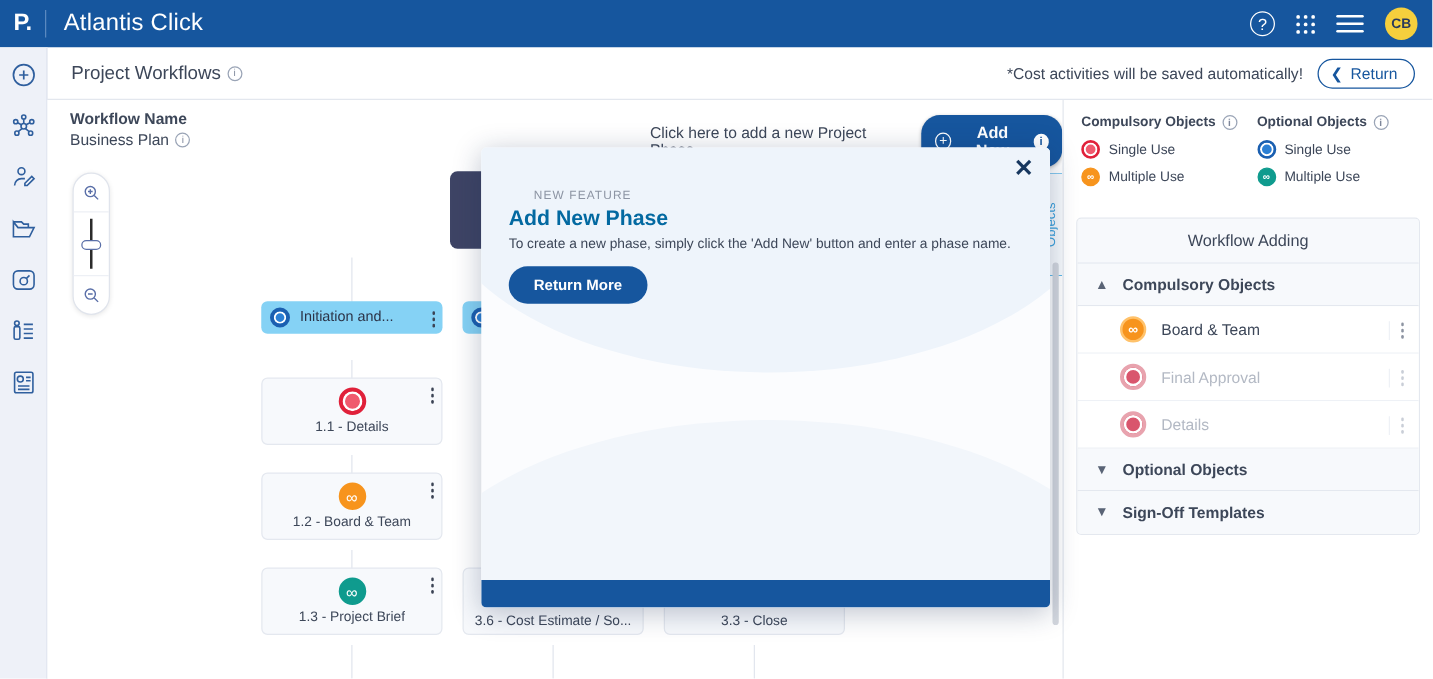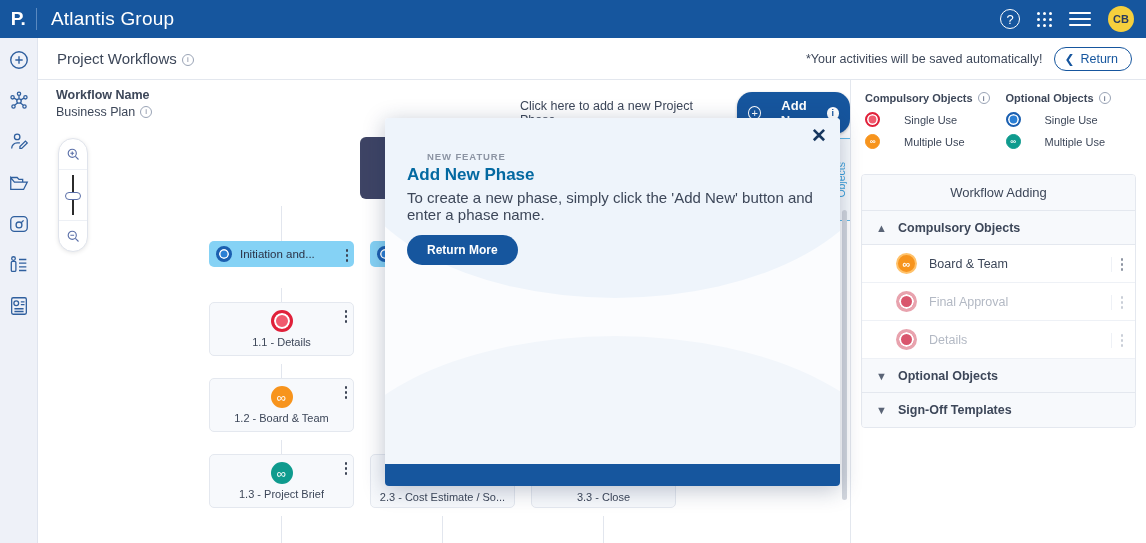--- a/index.html
+++ b/index.html
@@ -118,21 +118,21 @@
   .obj-tab span { font-size:10.5px; color:#3aa1dd; writing-mode:vertical-rl; transform:rotate(180deg); }
 
   .vscroll { position:absolute; right:3px; top:130px; width:5px; height:290px; background:#d3d7de; border-radius:3px; }
 
   
   .rpanel { position:absolute; left:850px; top:80px; width:296px; height:463px;
     background:#fff; border-left:1px solid #e3e7ee; }
   .legend { display:flex; padding:12px 0 8px 14px; }
   .legcol { width:142px; }
   .legcol .lc-title { font-size:11px; font-weight:bold; color:#3d4759; margin-bottom:8px; display:flex; align-items:center; }
-  .legrow { display:flex; align-items:center; gap:24px; margin-bottom:7px; }
+  .legrow { display:flex; align-items:center; gap:7px; margin-bottom:7px; }
   .legrow .lbl { font-size:11px; color:#3d4759; }
   .ringic { width:15px; height:15px; border-radius:50%; display:flex; align-items:center; justify-content:center;
     flex:0 0 auto; font-size:8px; color:#fff; font-weight:bold; }
 
   .wo-card { margin:10px 10px 0 10px; border:1px solid #e4e8ef; border-radius:4px; overflow:hidden; }
   .wo-head { height:36px; background:#f7f9fc; display:flex; align-items:center; justify-content:center;
     font-size:13px; color:#3d4759; border-bottom:1px solid #e4e8ef; }
   .wo-group { height:34px; background:#f7f9fc; display:flex; align-items:center; padding-left:14px;
     gap:12px; border-bottom:1px solid #e4e8ef; cursor:pointer; }
   .wo-group .gtxt { font-size:12.5px; color:#3d4759; font-weight:bold; }
@@ -153,43 +153,43 @@
   .modal-backdrop { position:absolute; left:0; top:0; width:1146px; height:543px; }
   .modal { position:absolute; left:385px; top:118px; width:455px; height:368px;
     background:#fbfcfe; border-radius:4px; box-shadow:0 4px 22px rgba(20,40,80,.28); overflow:hidden; }
   .modal .m-arc { position:absolute; left:-40px; top:-120px; width:540px; height:300px;
     background:#eef4fb; border-radius:50%; }
   .modal .m-arc2 { position:absolute; left:-60px; bottom:-150px; width:580px; height:300px;
     background:#f2f6fb; border-radius:50%; }
   .m-close { position:absolute; right:13px; top:8px; font-size:19px; color:#16365e; cursor:pointer;
     line-height:1; z-index:5; font-weight:bold; }
   .m-body { position:relative; z-index:3; padding:33px 22px 0 22px; }
-  .m-kicker { font-size:9.5px; font-weight:bold; letter-spacing:.9px; color:#8c94a3;padding-left:20px; }
+  .m-kicker { font-size:9.5px; font-weight:normal; letter-spacing:.9px; color:#8c94a3;padding-left:20px; }
   .m-title { font-size:17px; font-weight:bold; color:#0369a1; margin-top:3px; }
-  .m-desc { font-size:15px; color:#3d4759; margin-top:4px; }
+  .m-desc { font-size:11px; color:#3d4759; margin-top:4px; }
   .m-img { position:relative; margin-top:7px; height:218px; background:#15559e; overflow:hidden;
     display:flex; align-items:center; justify-content:center; }
   .m-img .blob { position:absolute; background:#2f74bd; border-radius:40px; opacity:.75; }
   .m-img .mt { position:relative; z-index:4; color:#fff; font-size:22px; font-weight:bold; }
   .btn-learn { position:relative; z-index:4; margin-top:12px; background:#16569e; color:#fff;
     border:none; border-radius:16px; padding:8px 20px; font-size:12px; font-weight:bold;
     cursor:pointer; font-family:inherit; }
   .m-footer { position:absolute; left:0; bottom:0; width:455px; height:22px; background:#16569e; }
 </style>
 </head>
 <body>
 
 <div id="app">
 
   <div class="topbar">
     <div class="logo-box">
       <span>P.</span>
     </div>
     <div class="logo-sep"></div>
-    <div class="app-title">Atlantis Group</div>
+    <div class="app-title">Atlantis Click</div>
     <div class="topbar-right">
       <div class="ic-help">?</div>
       <div class="ic-grid">
         <i></i>
           <i></i>
           <i></i>
           <i></i>
           <i></i>
           <i></i>
           <i></i>
@@ -203,21 +203,21 @@
         </div>
       <div class="avatar">CB</div>
     </div>
   </div>
 
   <div class="subheader">
     <div class="page-title">
       <span>Project Workflows</span><i class="info-i">i</i>
     </div>
     <div class="subheader-right">
-      <div class="autosave">*Your activities will be saved automatically!</div>
+      <div class="autosave">*Cost activities will be saved automatically!</div>
       <button class="btn-return">
         <span class="chev-l">❮</span>
         <span>Return</span>
       </button>
     </div>
   </div>
 
   <div class="rail">
     <div class="rail-ic">
       <svg width="22" height="22" viewBox="0 0 24 24" fill="none" stroke="#2f5f9e" stroke-width="1.5">
@@ -356,21 +356,21 @@
         <span class="oc-ic" style="background:#0f9b8e; border:2px solid #0f9b8e; color:#fff; font-size:13px;">∞</span>
         <span class="oc-txt">1.3 - Project Brief</span>
         <span class="kebab">
             <i></i>
             <i></i>
             <i></i>
           </span>
       </div>
 
       <div class="obj-card" style="left:332px; top:374px; justify-content:flex-end; padding-bottom:4px;">
-        <span class="oc-txt">2.3 - Cost Estimate / So...</span>
+        <span class="oc-txt">3.6 - Cost Estimate / So...</span>
       </div>
       <div class="obj-card" style="left:493px; top:374px; justify-content:flex-end; padding-bottom:4px;">
         <span class="oc-txt">3.3 - Close</span>
       </div>
 
       <div class="obj-tab">
         <span>Objects</span>
       </div>
       <div class="vscroll"></div>
     </div>

